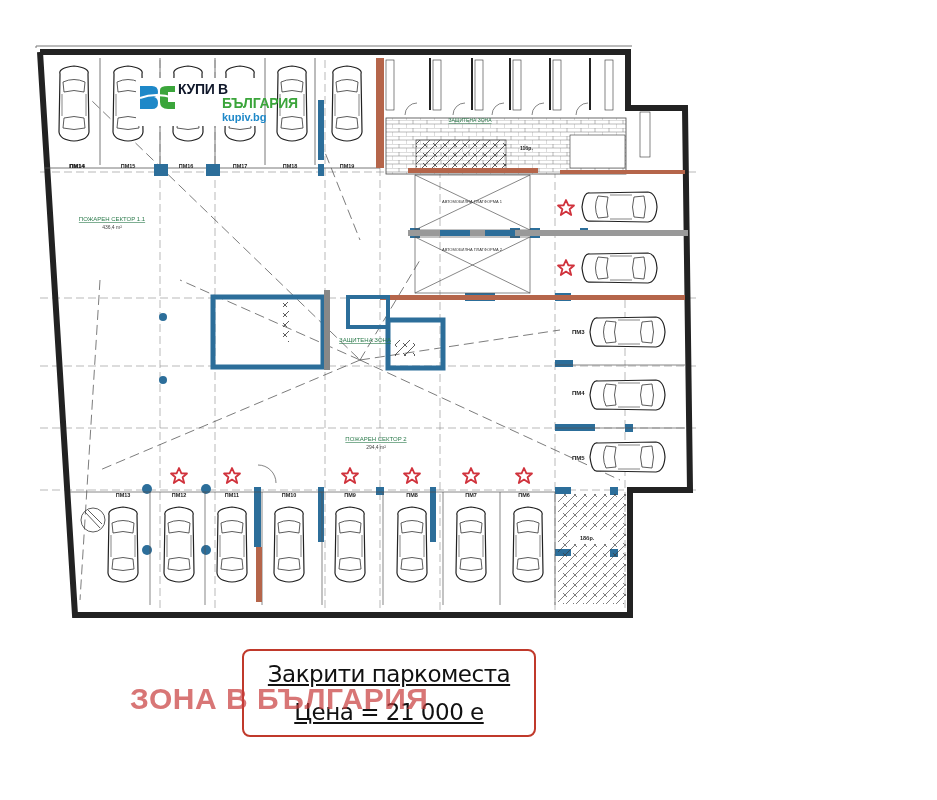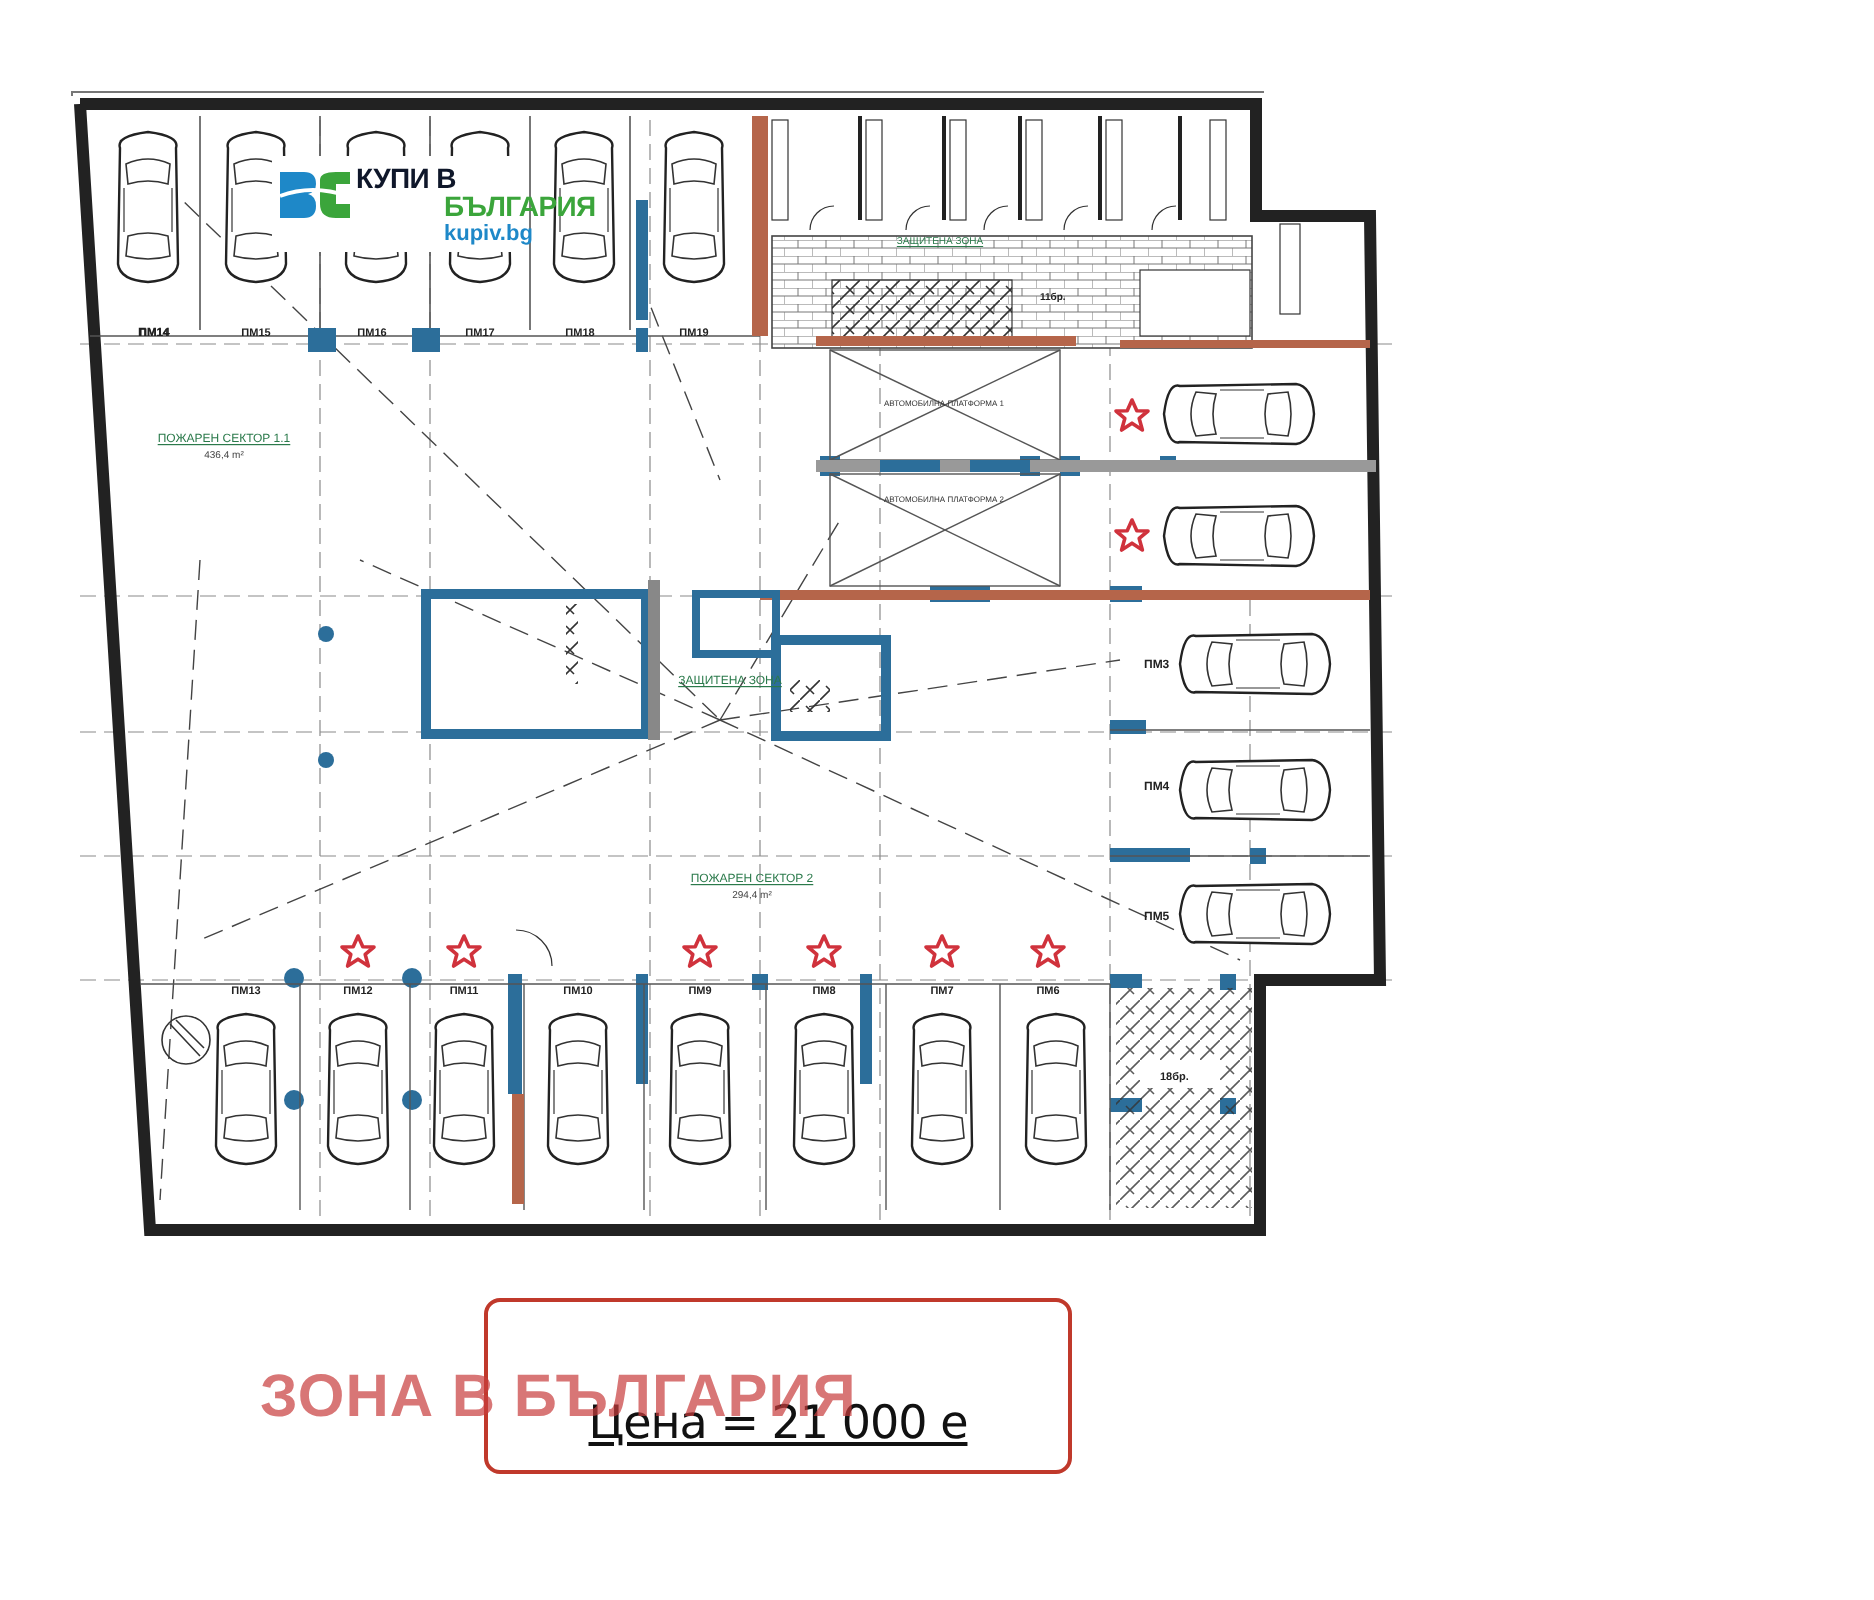--- a/index.html
+++ b/index.html
@@ -263,16 +263,17 @@
     <path d="M2,2 H14 Q20,2 20,8 Q20,12 16,13 Q20,14 20,19 Q20,25 14,25 H2 Z" fill="#1e88c8"></path>
     <path d="M22,6 Q22,2 30,2 H37 V8 H30 V18 H37 V25 H30 Q22,25 22,18 Z" fill="#3ba53b"></path>
     <path d="M2,14 Q18,8 36,14" fill="none" stroke="#fff" stroke-width="2"></path>
   </svg>
   <div class="logo-l1">КУПИ В</div>
   <div class="logo-l2">БЪЛГАРИЯ</div>
   <div class="logo-url">kupiv.bg</div>
 </div>
 
 <div class="price-box">
+  <div class="price-l1">Закрити паркоместа</div>
   <div class="price-l2">Цена = 21 000 е</div>
 </div>
 
 <div class="watermark">ЗОНА В БЪЛГАРИЯ</div>
 
 </body></html>

